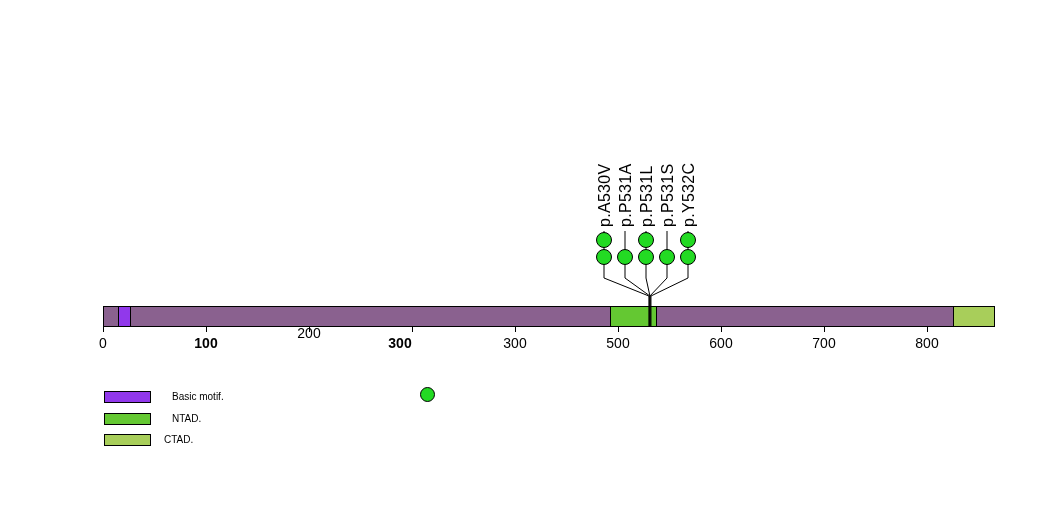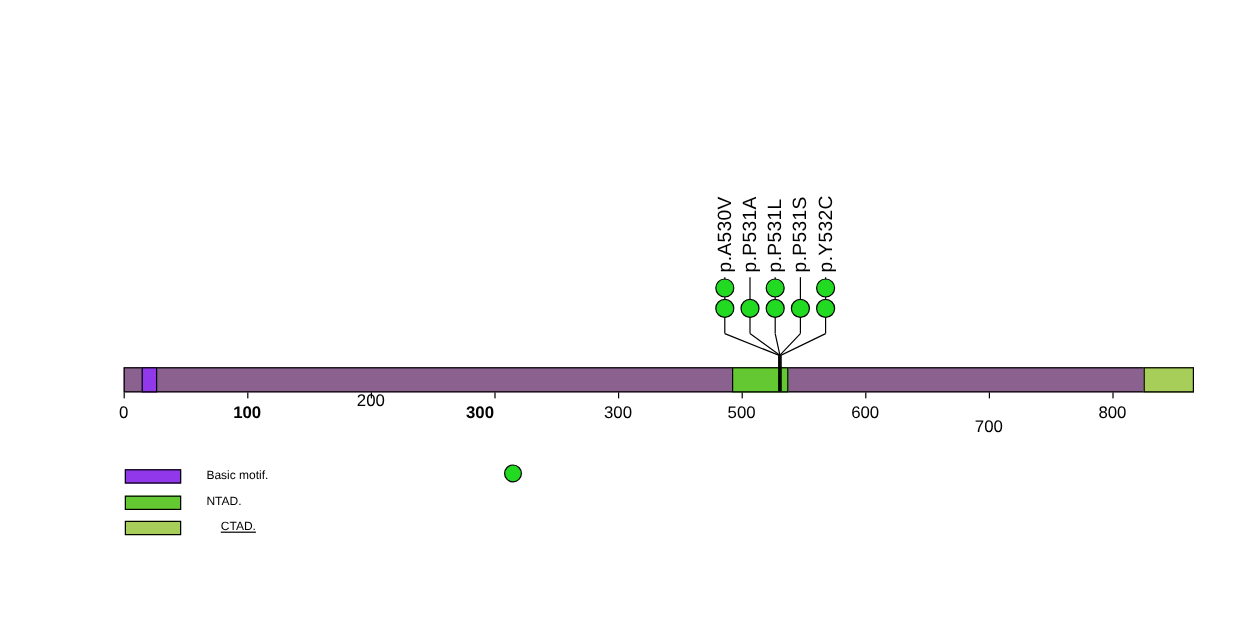--- a/index.html
+++ b/index.html
@@ -56,28 +56,28 @@
     <div class="tick-label" style="left: 309px; top: 325px;">200</div>
     <div class="tick" style="left: 412px; top: 327px; height: 5px;"></div>
     <div class="tick-label" style="left: 400px; top: 335px; font-weight: bold;">300</div>
     <div class="tick" style="left: 515px; top: 327px; height: 5px;"></div>
     <div class="tick-label" style="left: 515px; top: 335px;">300</div>
     <div class="tick" style="left: 618px; top: 327px; height: 5px;"></div>
     <div class="tick-label" style="left: 618px; top: 335px;">500</div>
     <div class="tick" style="left: 721px; top: 327px; height: 5px;"></div>
     <div class="tick-label" style="left: 721px; top: 335px;">600</div>
     <div class="tick" style="left: 824px; top: 327px; height: 5px;"></div>
-    <div class="tick-label" style="left: 824px; top: 335px; margin-top: 12px;">700</div>
+    <div class="tick-label" style="left: 824px; top: 335px;">700</div>
     <div class="tick" style="left: 927px; top: 327px; height: 5px;"></div>
     <div class="tick-label" style="left: 927px; top: 335px;">800</div>
     <div class="mut-label" style="left: 596px; top: 227px;">p.A530V</div>
     <div class="mut-label" style="left: 617px; top: 227px;">p.P531A</div>
     <div class="mut-label" style="left: 638px; top: 227px;">p.P531L</div>
     <div class="mut-label" style="left: 659px; top: 227px;">p.P531S</div>
     <div class="mut-label" style="left: 680px; top: 227px;">p.Y532C</div>
     <div class="swatch" style="left: 104px; top: 391px; width: 47px; height: 12px; background: rgb(145, 56, 235);"></div>
     <div class="legend-text" style="left: 172px; top: 388px;">Basic motif.</div>
     <div class="swatch" style="left: 104px; top: 412.5px; width: 47px; height: 12px; background: rgb(100, 200, 50);"></div>
     <div class="legend-text" style="left: 172px; top: 409.5px; text-align: center;">NTAD.</div>
     <div class="swatch" style="left: 104px; top: 434px; width: 47px; height: 12px; background: rgb(168, 206, 90);"></div>
-    <div class="legend-text" style="left: 184px; top: 431px; text-decoration: underline;">CTAD.</div>
+    <div class="legend-text" style="left: 164px; top: 431px;">CTAD.</div>
     <div class="legend-dot" style="left: 419.5px; top: 386.5px; width: 15px; height: 15px; background: rgb(35, 218, 35);"></div>
   </div>
 
 </body></html>

